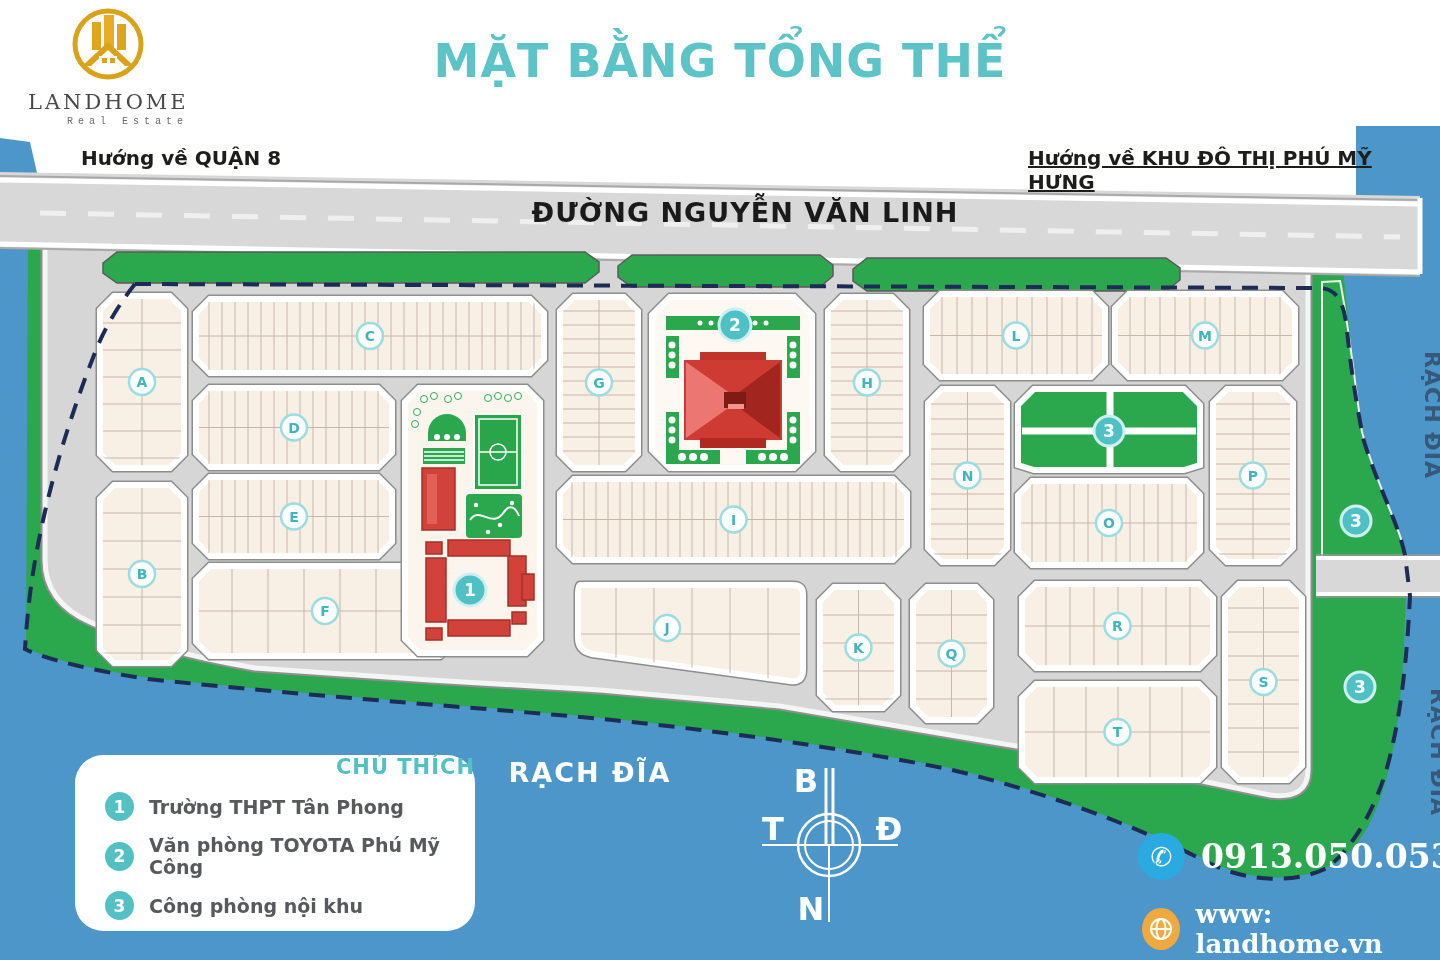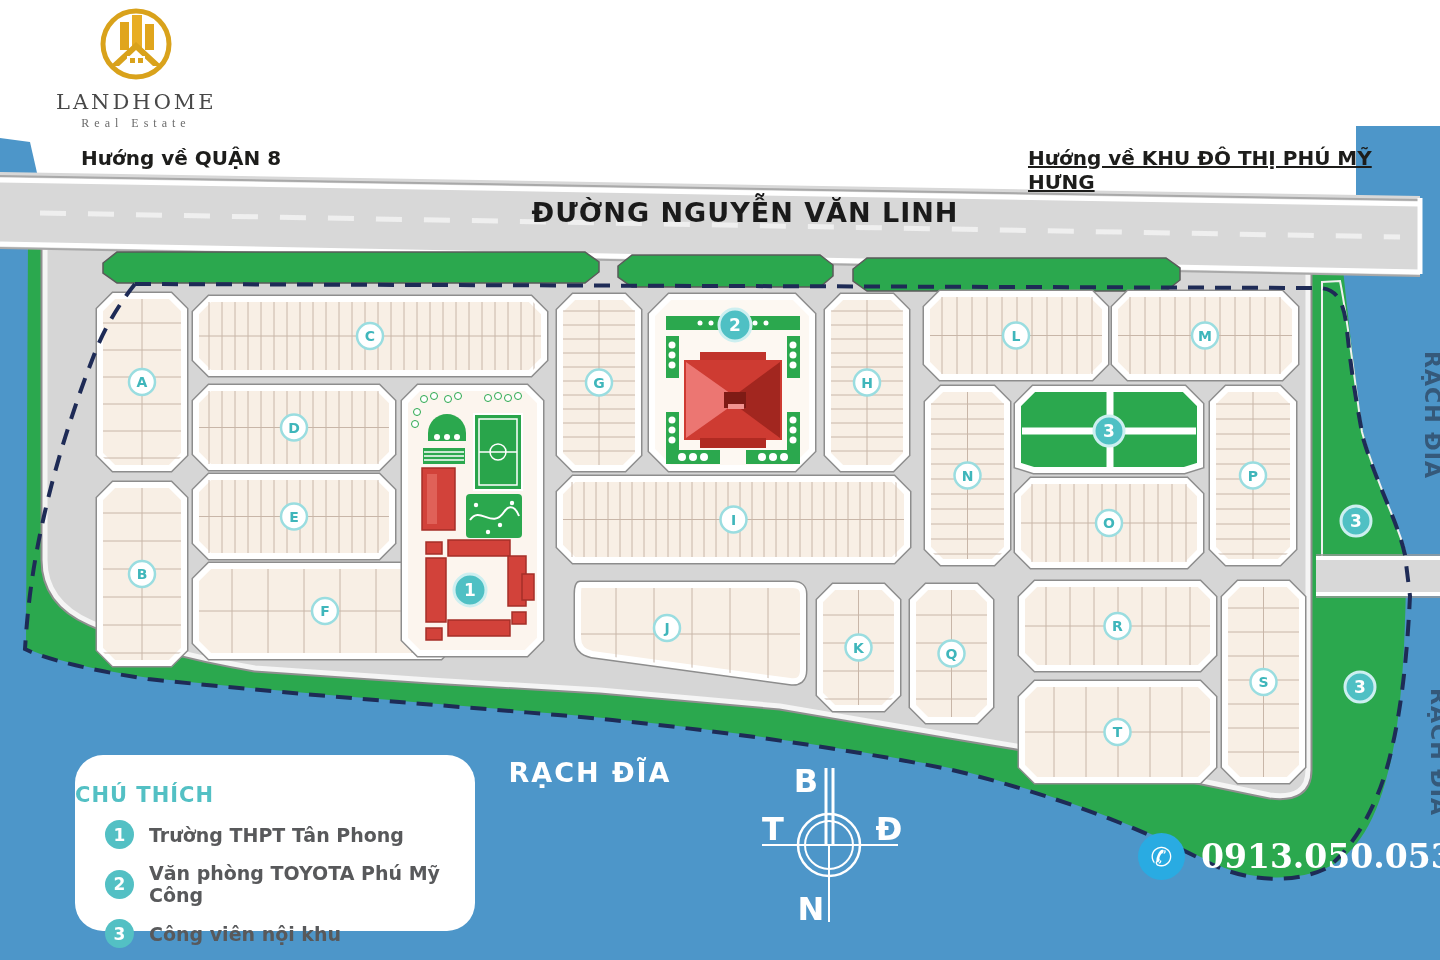--- a/index.html
+++ b/index.html
@@ -2,36 +2,36 @@
 <html><head>
 <meta charset="utf-8">
 <style>
   html,body{margin:0;padding:0;}
   body{width:1440px;height:960px;overflow:hidden;background:#ffffff;
        font-family:"DejaVu Sans","Liberation Sans",sans-serif;}
   #stage{position:relative;width:1440px;height:960px;background:#ffffff;}
   #map-svg{position:absolute;left:0;top:0;}
 
   
-  .logo{position:absolute;left:28px;top:6px;width:160px;text-align:center;margin-left:28px;}
+  .logo{position:absolute;left:28px;top:6px;width:160px;text-align:center;}
   .logo .brand-name{font-family:"DejaVu Serif","Liberation Serif",serif;
     font-size:21px;letter-spacing:3px;color:#474747;margin-top:2px;}
-  .logo .brand-tagline{font-family:Liberation Serif, serif;
-    font-size:12px;letter-spacing:5px;color:#6b6b6b;margin-top:2px;}
+  .logo .brand-tagline{font-family:Liberation Mono, monospace;
+    font-size:10px;letter-spacing:5px;color:#6b6b6b;margin-top:2px;text-align:right;}
   .page-title{position:absolute;left:0;top:34px;width:1440px;text-align:center;
     font-size:46px;font-weight:bold;color:#5cc3c6;letter-spacing:1px;}
   .dir-label{position:absolute;top:146px;font-size:20px;font-weight:bold;color:#1d1d1b;}
   .dir-left{left:81px;}
   .dir-right{left:1028px;text-decoration:underline;}
 
   
   .legend{position:absolute;left:75px;top:755px;width:400px;height:176px;
     background:#ffffff;border-radius:28px;}
-  .legend-title{text-align:left;font-size:21px;font-weight:bold;color:#53c0c4;
-    letter-spacing:1px;margin-top:28px;}
+  .legend-title{text-align:right;font-size:21px;font-weight:bold;color:#53c0c4;
+    letter-spacing:1px;}
   .legend-row{display:flex;align-items:center;gap:15px;margin:13px 0 0 30px;}
   .legend-num{width:29px;height:29px;border-radius:50%;background:#53c0c4;
     color:#ffffff;font-size:17px;font-weight:bold;display:flex;
     align-items:center;justify-content:center;flex:0 0 29px;}
   .legend-label{font-size:19px;color:#58595b;font-weight:bold;}
 
   
   .contact-row{position:absolute;display:flex;align-items:center;gap:16px;}
   .contact-phone{left:1138px;top:833px;}
   .contact-web{left:1142px;top:899px;}
@@ -809,39 +809,50 @@
     <rect x="51" y="18" width="9" height="26" fill="#e0a51c"></rect>
     <path d="M16,60 L42,36 L68,60 L59,60 L42,44 L25,60 Z" fill="#d9a21b"></path>
     <rect x="33" y="50" width="18" height="13" fill="#ffffff"></rect>
     <rect x="36" y="52" width="5" height="5" fill="#d9a21b"></rect>
     <rect x="44" y="52" width="5" height="5" fill="#d9a21b"></rect>
   </svg>
   <div class="brand-name">LANDHOME</div>
   <div class="brand-tagline">Real Estate</div>
 </div>
 
+<div class="page-title">MẶT BẰNG TỔNG THỂ</div>
 <div class="dir-label dir-left">Hướng về QUẬN 8</div>
 <div class="dir-label dir-right">Hướng về KHU ĐÔ THỊ PHÚ MỸ HƯNG</div>
 
 <div class="legend">
   <div class="legend-title">CHÚ THÍCH</div>
   <div id="legend-items">
         <div class="legend-row">
           <div class="legend-num">1</div>
           <div class="legend-label">Trường THPT Tân Phong</div>
         </div>
         <div class="legend-row">
           <div class="legend-num">2</div>
           <div class="legend-label">Văn phòng TOYOTA Phú Mỹ Công</div>
         </div>
         <div class="legend-row">
           <div class="legend-num">3</div>
-          <div class="legend-label">Công viên nội khu</div>
+          <div class="legend-label">Công phòng nội khu</div>
         </div>
       </div>
 </div>
 
 <div class="contact-row contact-phone">
   <div class="icon-circle phone-circle">✆</div>
   <div class="contact-text phone-text">0913.050.053</div>
 </div>
-
+<div class="contact-row contact-web">
+  <div class="icon-circle web-circle">
+    <svg width="26" height="26" viewBox="0 0 26 26">
+      <circle cx="13" cy="13" r="10" fill="none" stroke="#ffffff" stroke-width="2"></circle>
+      <ellipse cx="13" cy="13" rx="4.5" ry="10" fill="none" stroke="#ffffff" stroke-width="2"></ellipse>
+      <line x1="3" y1="13" x2="23" y2="13" stroke="#ffffff" stroke-width="2"></line>
+    </svg>
+  </div>
+  <div class="contact-text web-text">www: landhome.vn</div>
 </div>
 
+</div>
+
 </body></html>

